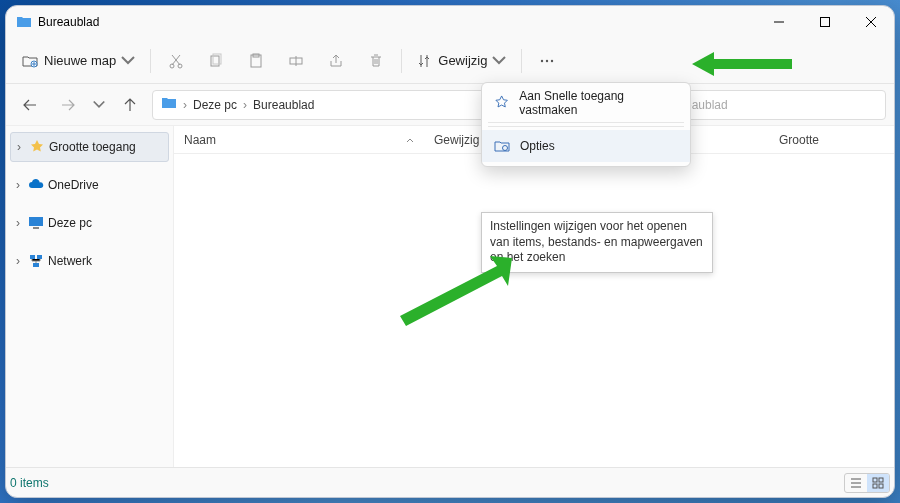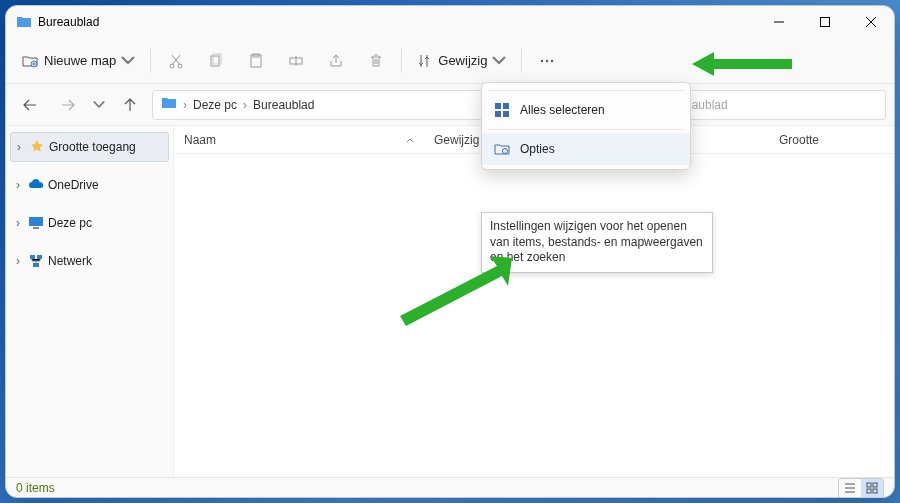--- a/index.html
+++ b/index.html
@@ -31,21 +31,21 @@
 .side-item.selected { background: #e9edf2; border: 1px solid #d0d7e1; border-radius: 3px; margin: 2px 4px; padding: 0 2px; }
 .side-caret { width: 12px; display: inline-flex; justify-content: center; color: #666; }
 .side-ico { width: 16px; height: 16px; display: inline-flex; align-items: center; justify-content: center; }
 .main { flex: 1; display: flex; flex-direction: column; background: #fff; position: relative; }
 .cols { height: 28px; display: flex; align-items: center; border-bottom: 1px solid #eee; color: #444; }
 .col { padding: 0 10px; display: flex; align-items: center; gap: 6px; }
 .col.name { flex: 0 0 250px; }
 .col.mod { flex: 0 0 230px; }
 .col.type { flex: 0 0 115px; }
 .col.size { flex: 1; }
-.statusbar { height: 20px; border-top: 1px solid #e5e5e5; display: flex; align-items: center; padding: 0 10px; font-size: 12px; color: #4d7c0f; }
+.statusbar { height: 30px; border-top: 1px solid #e5e5e5; display: flex; align-items: center; padding: 0 4px; font-size: 12px; color: #0f766e; }
 .status-spacer { flex: 1; }
 .view-toggle { display: flex; border: 1px solid #ccc; border-radius: 3px; overflow: hidden; }
 .vt { width: 22px; height: 18px; display: flex; align-items: center; justify-content: center; }
 .vt.active { background: #cfe3fb; }
 .menu { position: absolute; left: 475px; top: 76px; width: 210px; background: #fdfdfd; border: 1px solid #d8d8d8; border-radius: 6px; box-shadow: 0 6px 18px rgba(0,0,0,0.18); padding: 4px 0; z-index: 10; }
 .menu-item { height: 32px; display: flex; align-items: center; padding: 0 12px; gap: 10px; color: #222; font-size: 13px; }
 .menu-item.hover { background: #eef3f9; }
 .menu-sep { height: 1px; background: #e6e6e6; margin: 3px 6px; }
 .menu-ico { width: 16px; height: 16px; display: inline-flex; align-items: center; justify-content: center; color: #3a6fb7; }
 .tooltip-box { position: absolute; left: 475px; top: 206px; width: 232px; background: #fff; border: 1px solid #c9c9c9; padding: 6px 8px; font-size: 11px; color: #333; line-height: 1.3; box-shadow: 0 2px 6px rgba(0,0,0,0.15); z-index: 11; }
@@ -265,32 +265,29 @@
             <rect x="1" y="1" width="4" height="4" fill="none" stroke="#555"></rect>
             <rect x="7" y="1" width="4" height="4" fill="none" stroke="#555"></rect>
             <rect x="1" y="7" width="4" height="4" fill="none" stroke="#555"></rect>
             <rect x="7" y="7" width="4" height="4" fill="none" stroke="#555"></rect>
           </svg>
         </div>
     </div>
   </div>
 
   <div class="menu">
-    <div class="menu-sep"></div>
     <div class="menu-item">
       <span class="menu-ico">
           <svg viewBox="0 0 16 16">
-            <rect x="1" y="1" width="6" height="6" fill="#3a6fb7"></rect>
-            <rect x="9" y="1" width="6" height="6" fill="#3a6fb7"></rect>
-            <rect x="1" y="9" width="6" height="6" fill="#3a6fb7"></rect>
-            <rect x="9" y="9" width="6" height="6" fill="#3a6fb7"></rect>
+            <path fill="none" stroke="#3a6fb7" d="M8 1l2 4 4 .5-3 3 .8 4L8 10.5 4.2 12.5 5 8.5 2 5.5 6 5z"></path>
           </svg>
         </span>
-      <span>Alles selecteren</span>
-    </div>
+      <span>Aan Snelle toegang vastmaken</span>
+    </div>
+    <div class="menu-sep"></div>
     <div class="menu-sep"></div>
     <div class="menu-item hover">
       <span class="menu-ico">
           <svg viewBox="0 0 16 16">
             <path fill="none" stroke="#3a6fb7" d="M1 4h5l1 1h8v8H1z"></path>
             <circle cx="11" cy="10" r="2.5" fill="none" stroke="#3a6fb7"></circle>
           </svg>
         </span>
       <span>Opties</span>
     </div>

